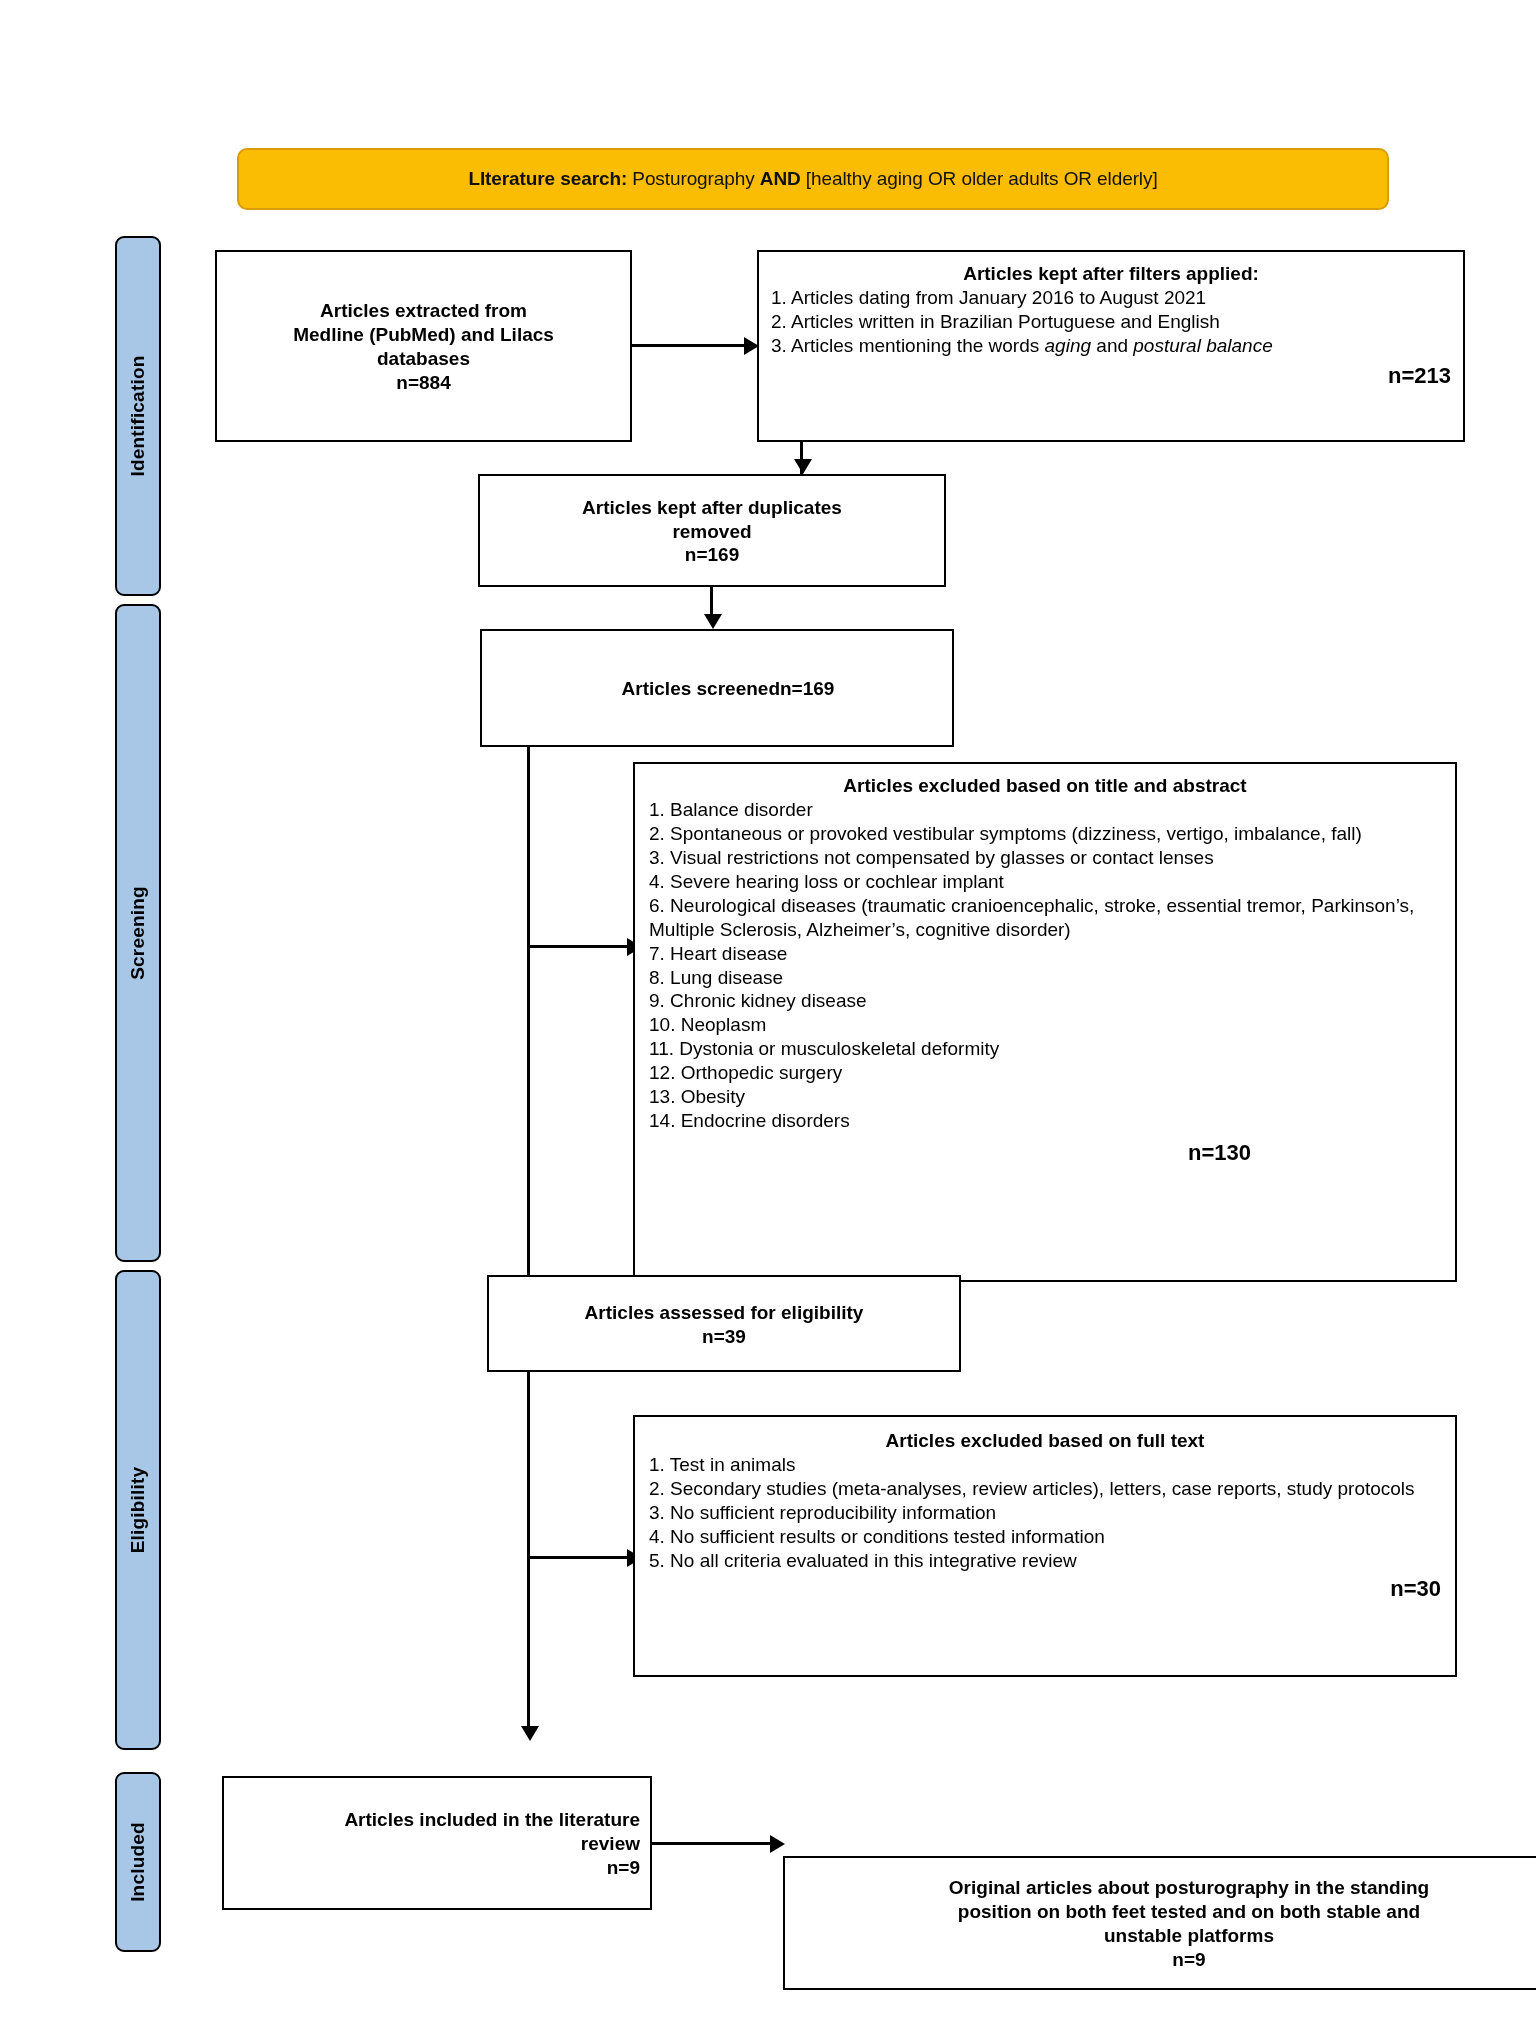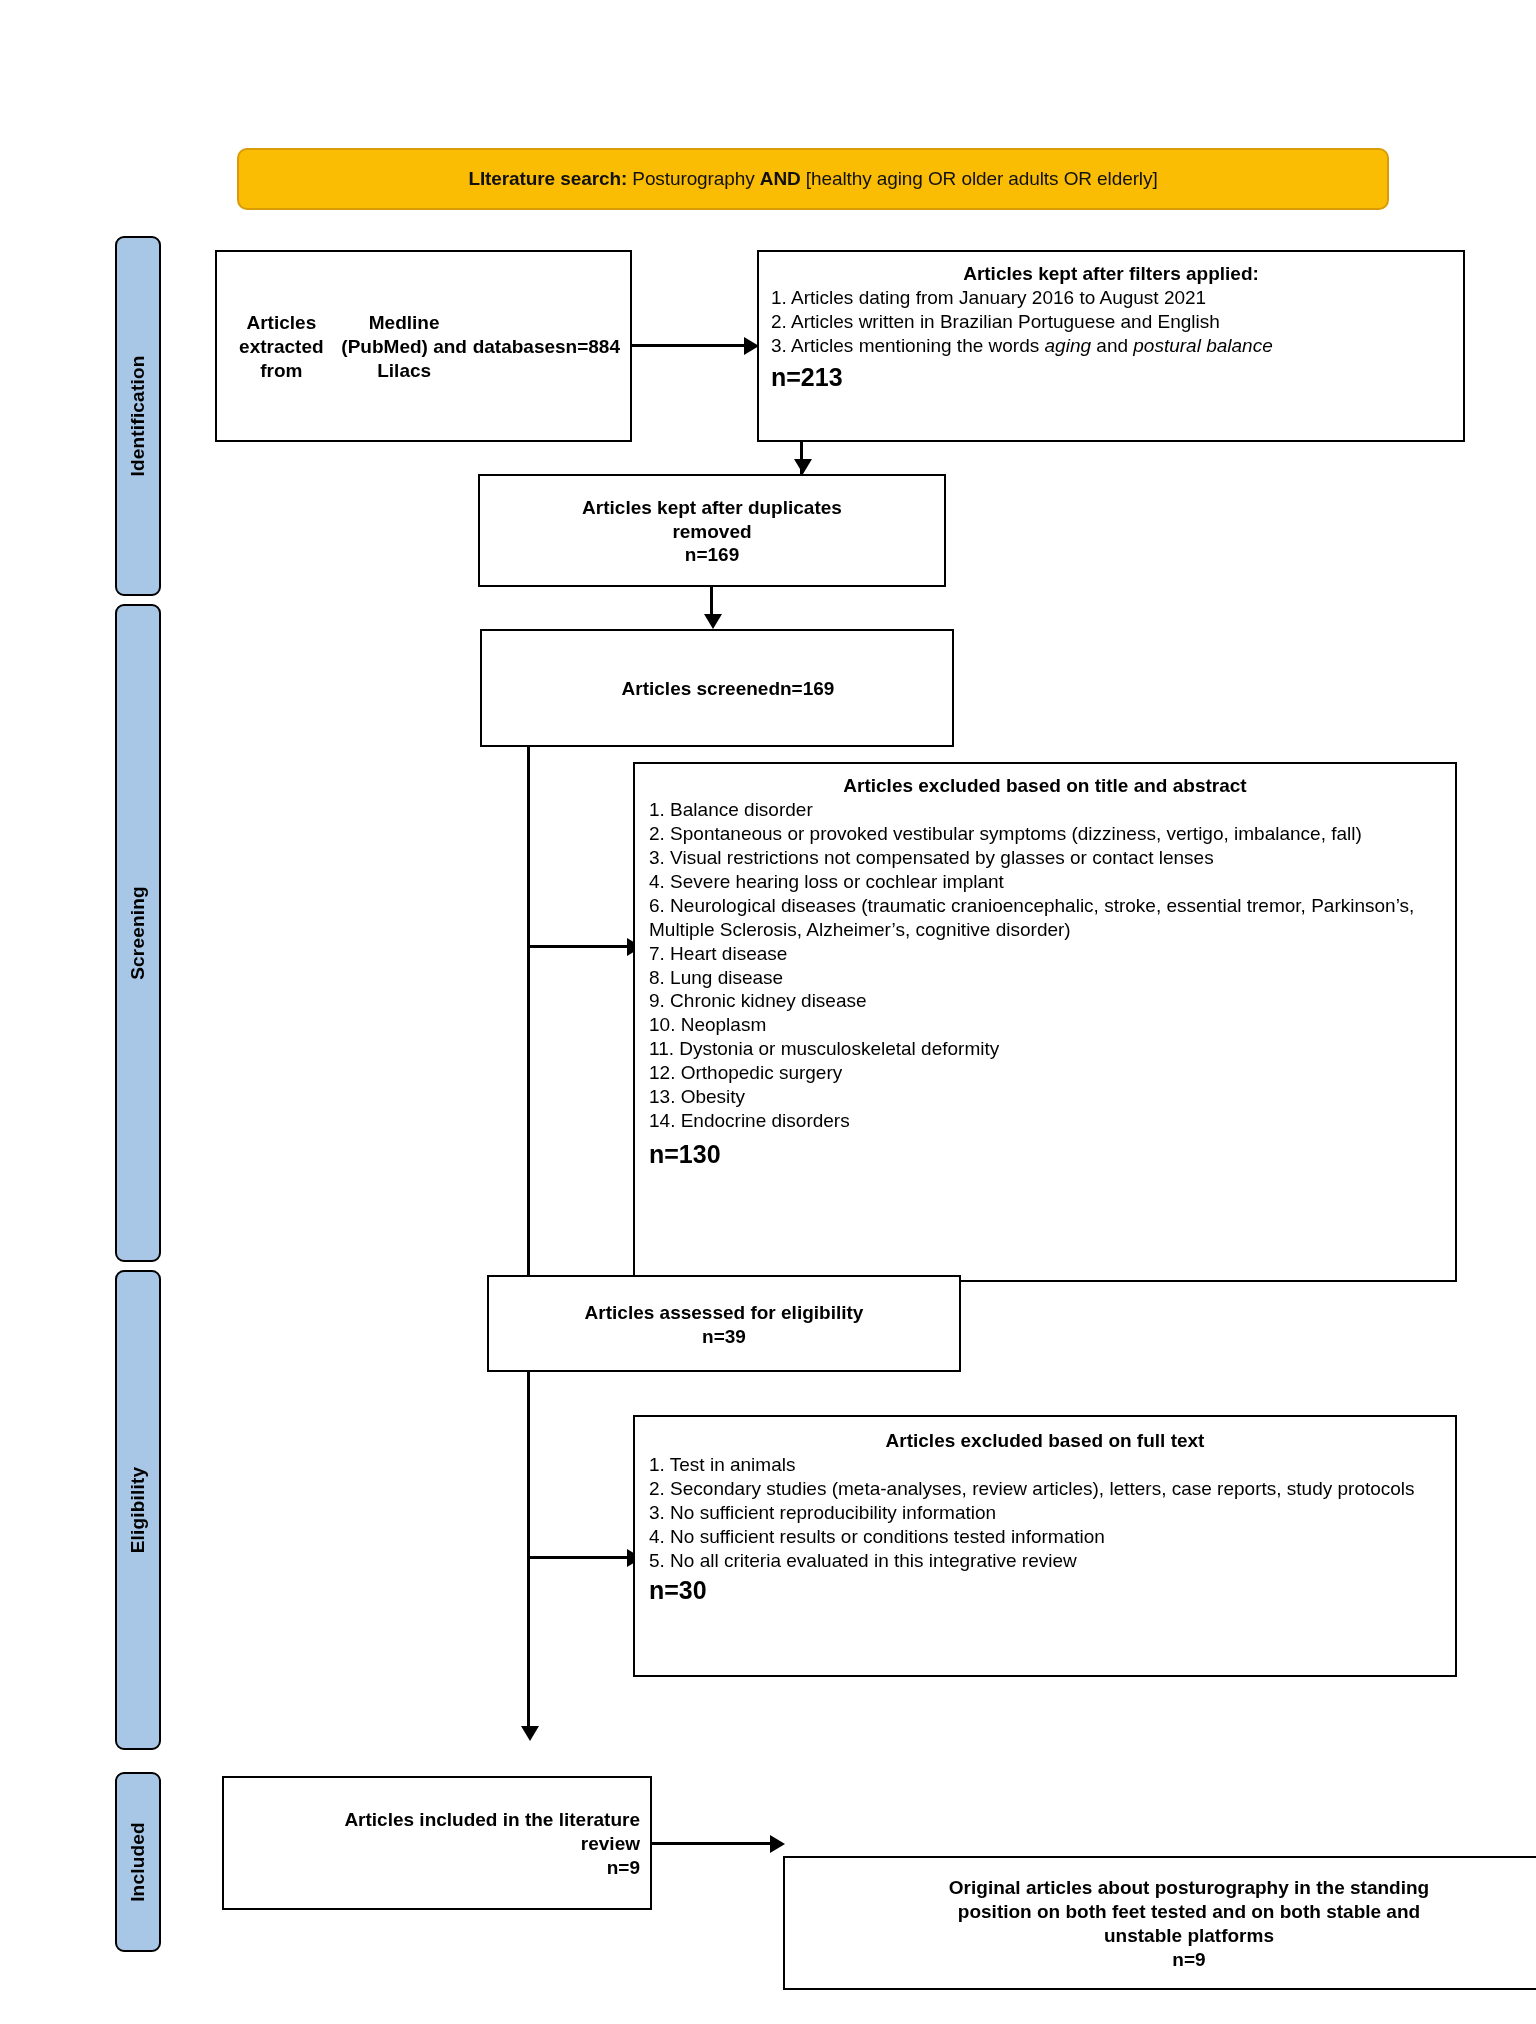--- a/index.html
+++ b/index.html
@@ -66,22 +66,22 @@
     font-weight: normal;
     text-align: left;
     font-size: 19px;
     line-height: 1.26;
   }
   .fbox .lines .li { display: block; }
   .fbox .lines .li.just { text-align: justify; text-align-last: left; }
   .fbox .nline {
     display: block;
     font-weight: bold;
-    text-align: left;
-    font-size: 25px;
+    text-align: right;
+    font-size: 22px;
   }
   .pad {
     padding: 8px 10px 6px 10px;
     box-sizing: border-box;
     width: 100%;
     height: 100%;
   }
   i.it { font-style: italic; }
 
   
@@ -141,21 +141,21 @@
 
   <div class="abs stage" style="left:115px; top:1270px; width:46px; height:480px;">
     <span>Eligibility</span>
   </div>
 
   <div class="abs stage" style="left:115px; top:1772px; width:46px; height:180px;">
     <span>Included</span>
   </div>
 
   <div class="abs fbox center" style="left:215px; top:250px; width:417px; height:192px;">
-    <div class="pad" style="display:flex;flex-direction:row;align-items:center;justify-content:center;">
+    <div class="pad" style="display:flex;flex-direction:column;align-items:center;justify-content:center;">
       <span>Articles extracted from</span>
       <span>Medline (PubMed) and Lilacs</span>
       <span>databases</span>
       <span>n=884</span>
     </div>
   </div>
 
   <div class="ln-h" style="left:632px; top:344px; width:112px;"></div>
   <div class="arr-r" style="left:744px; top:337px;"></div>
 

